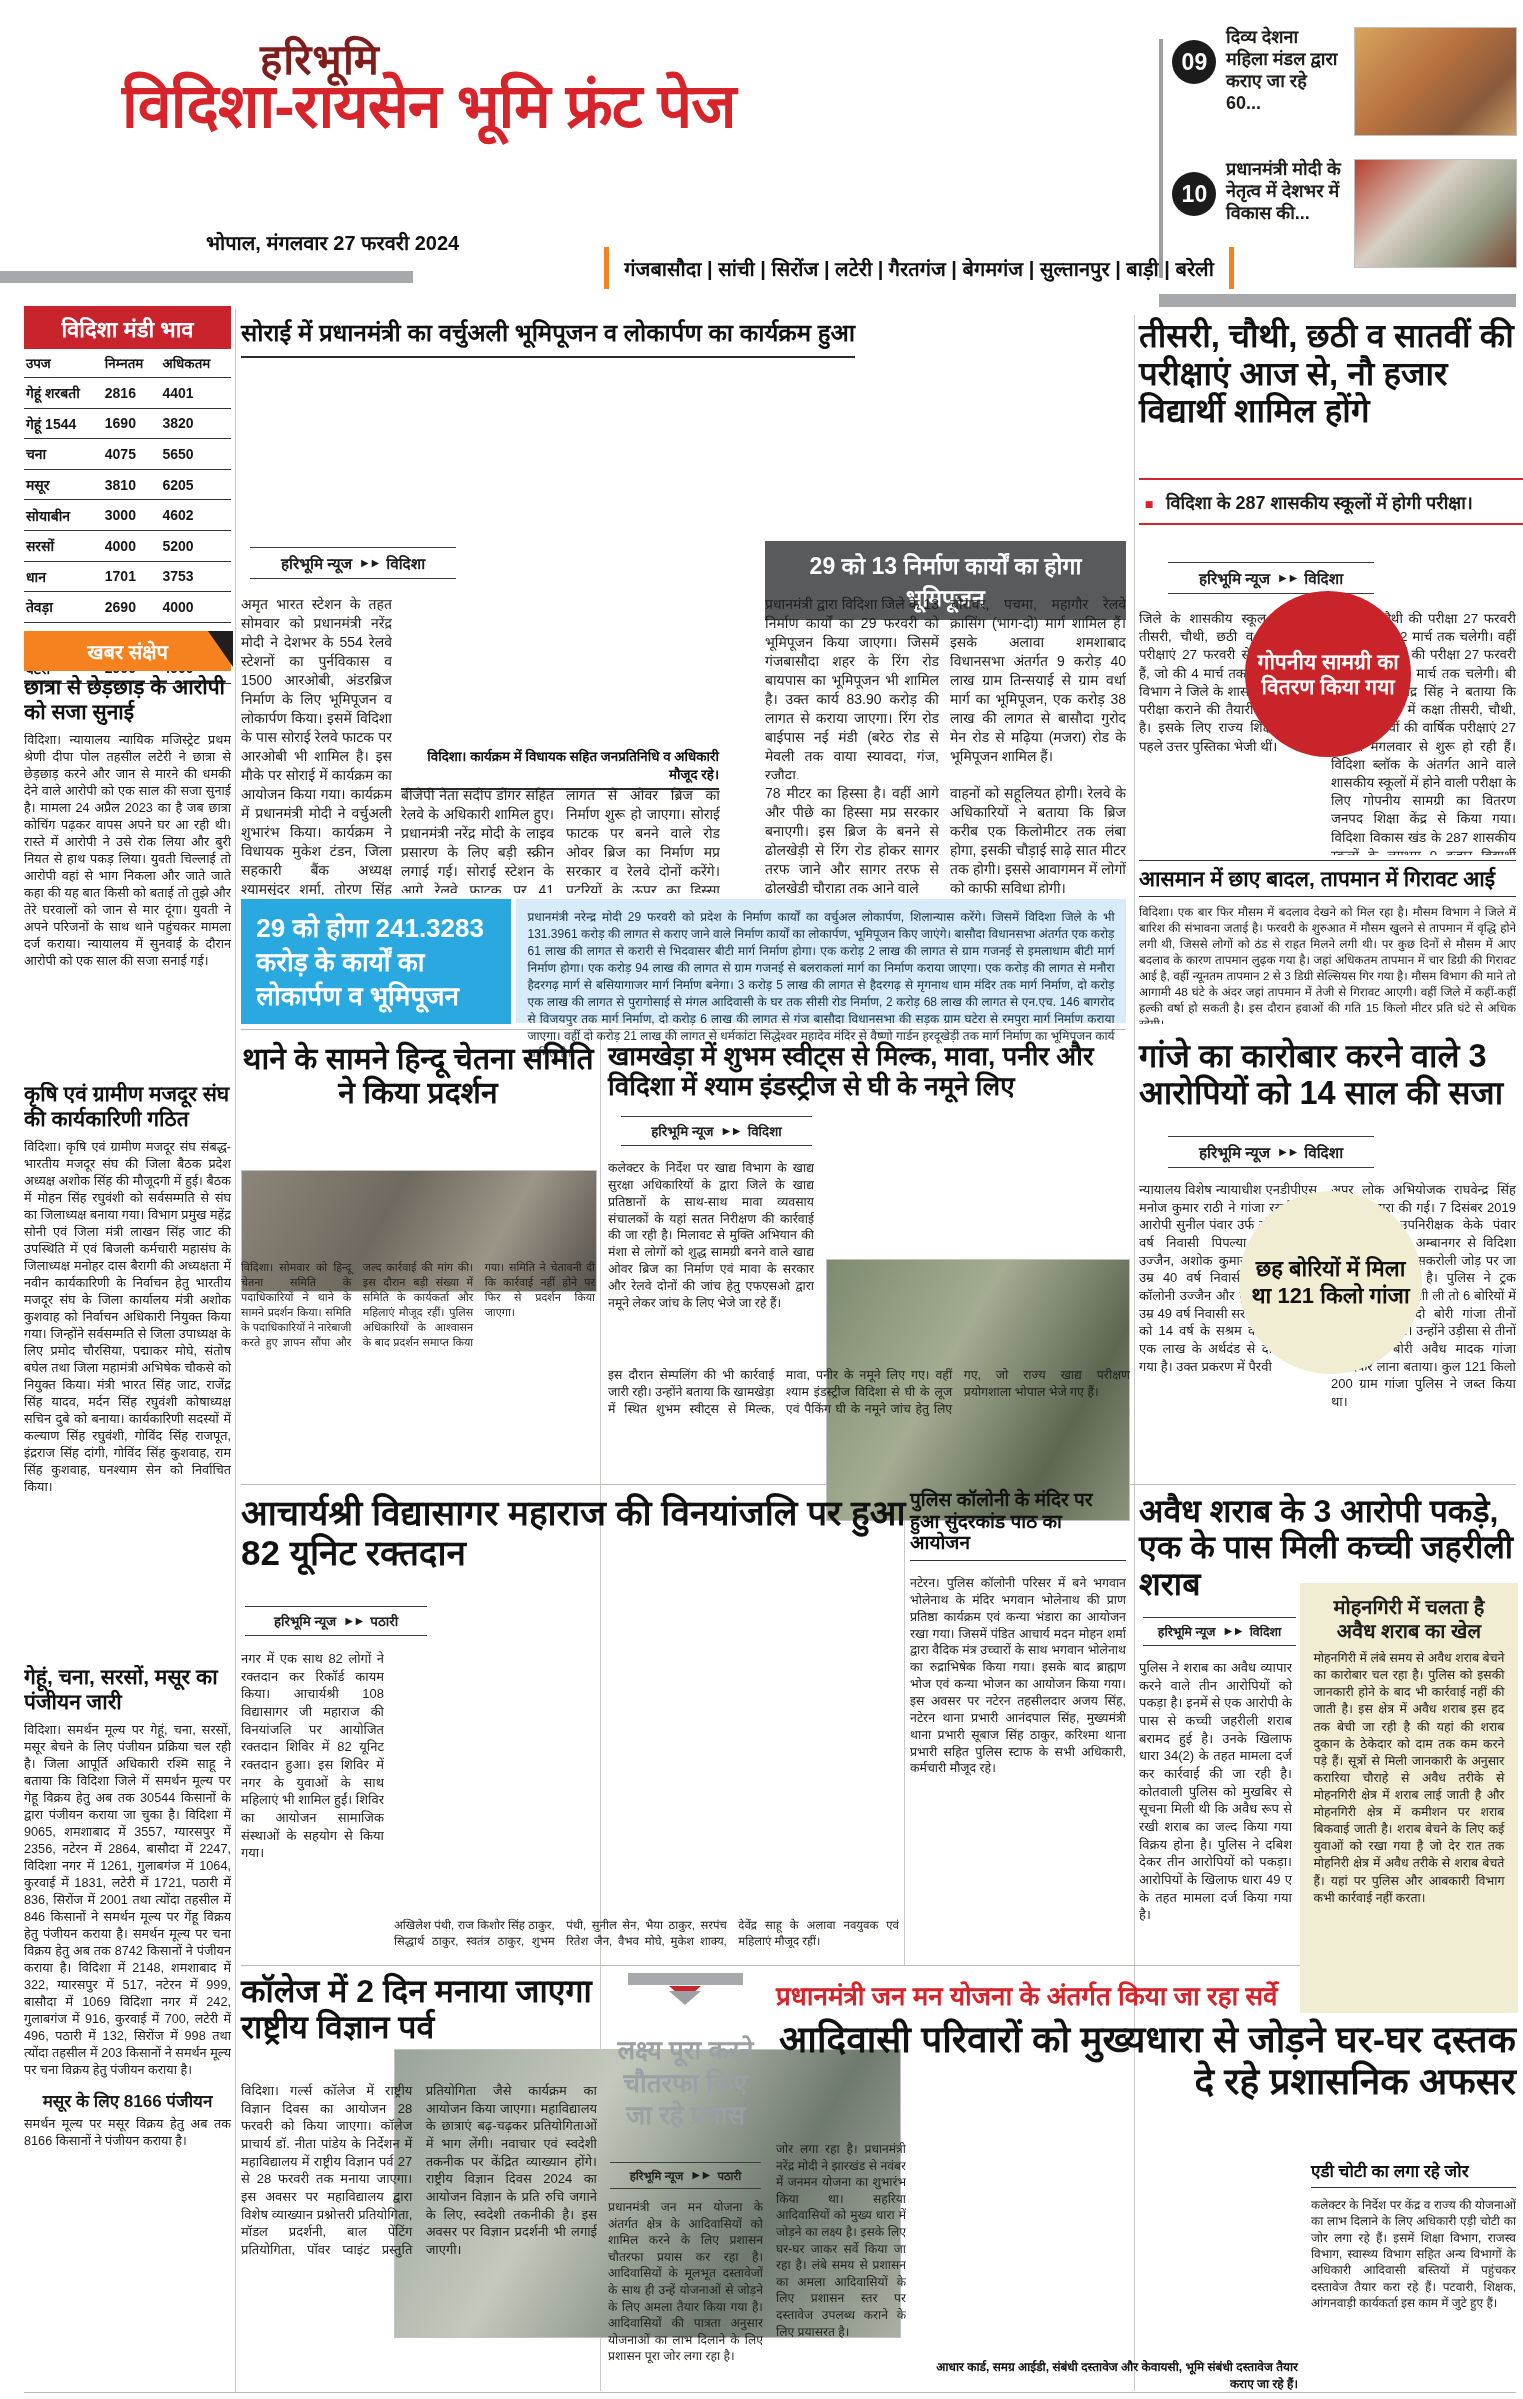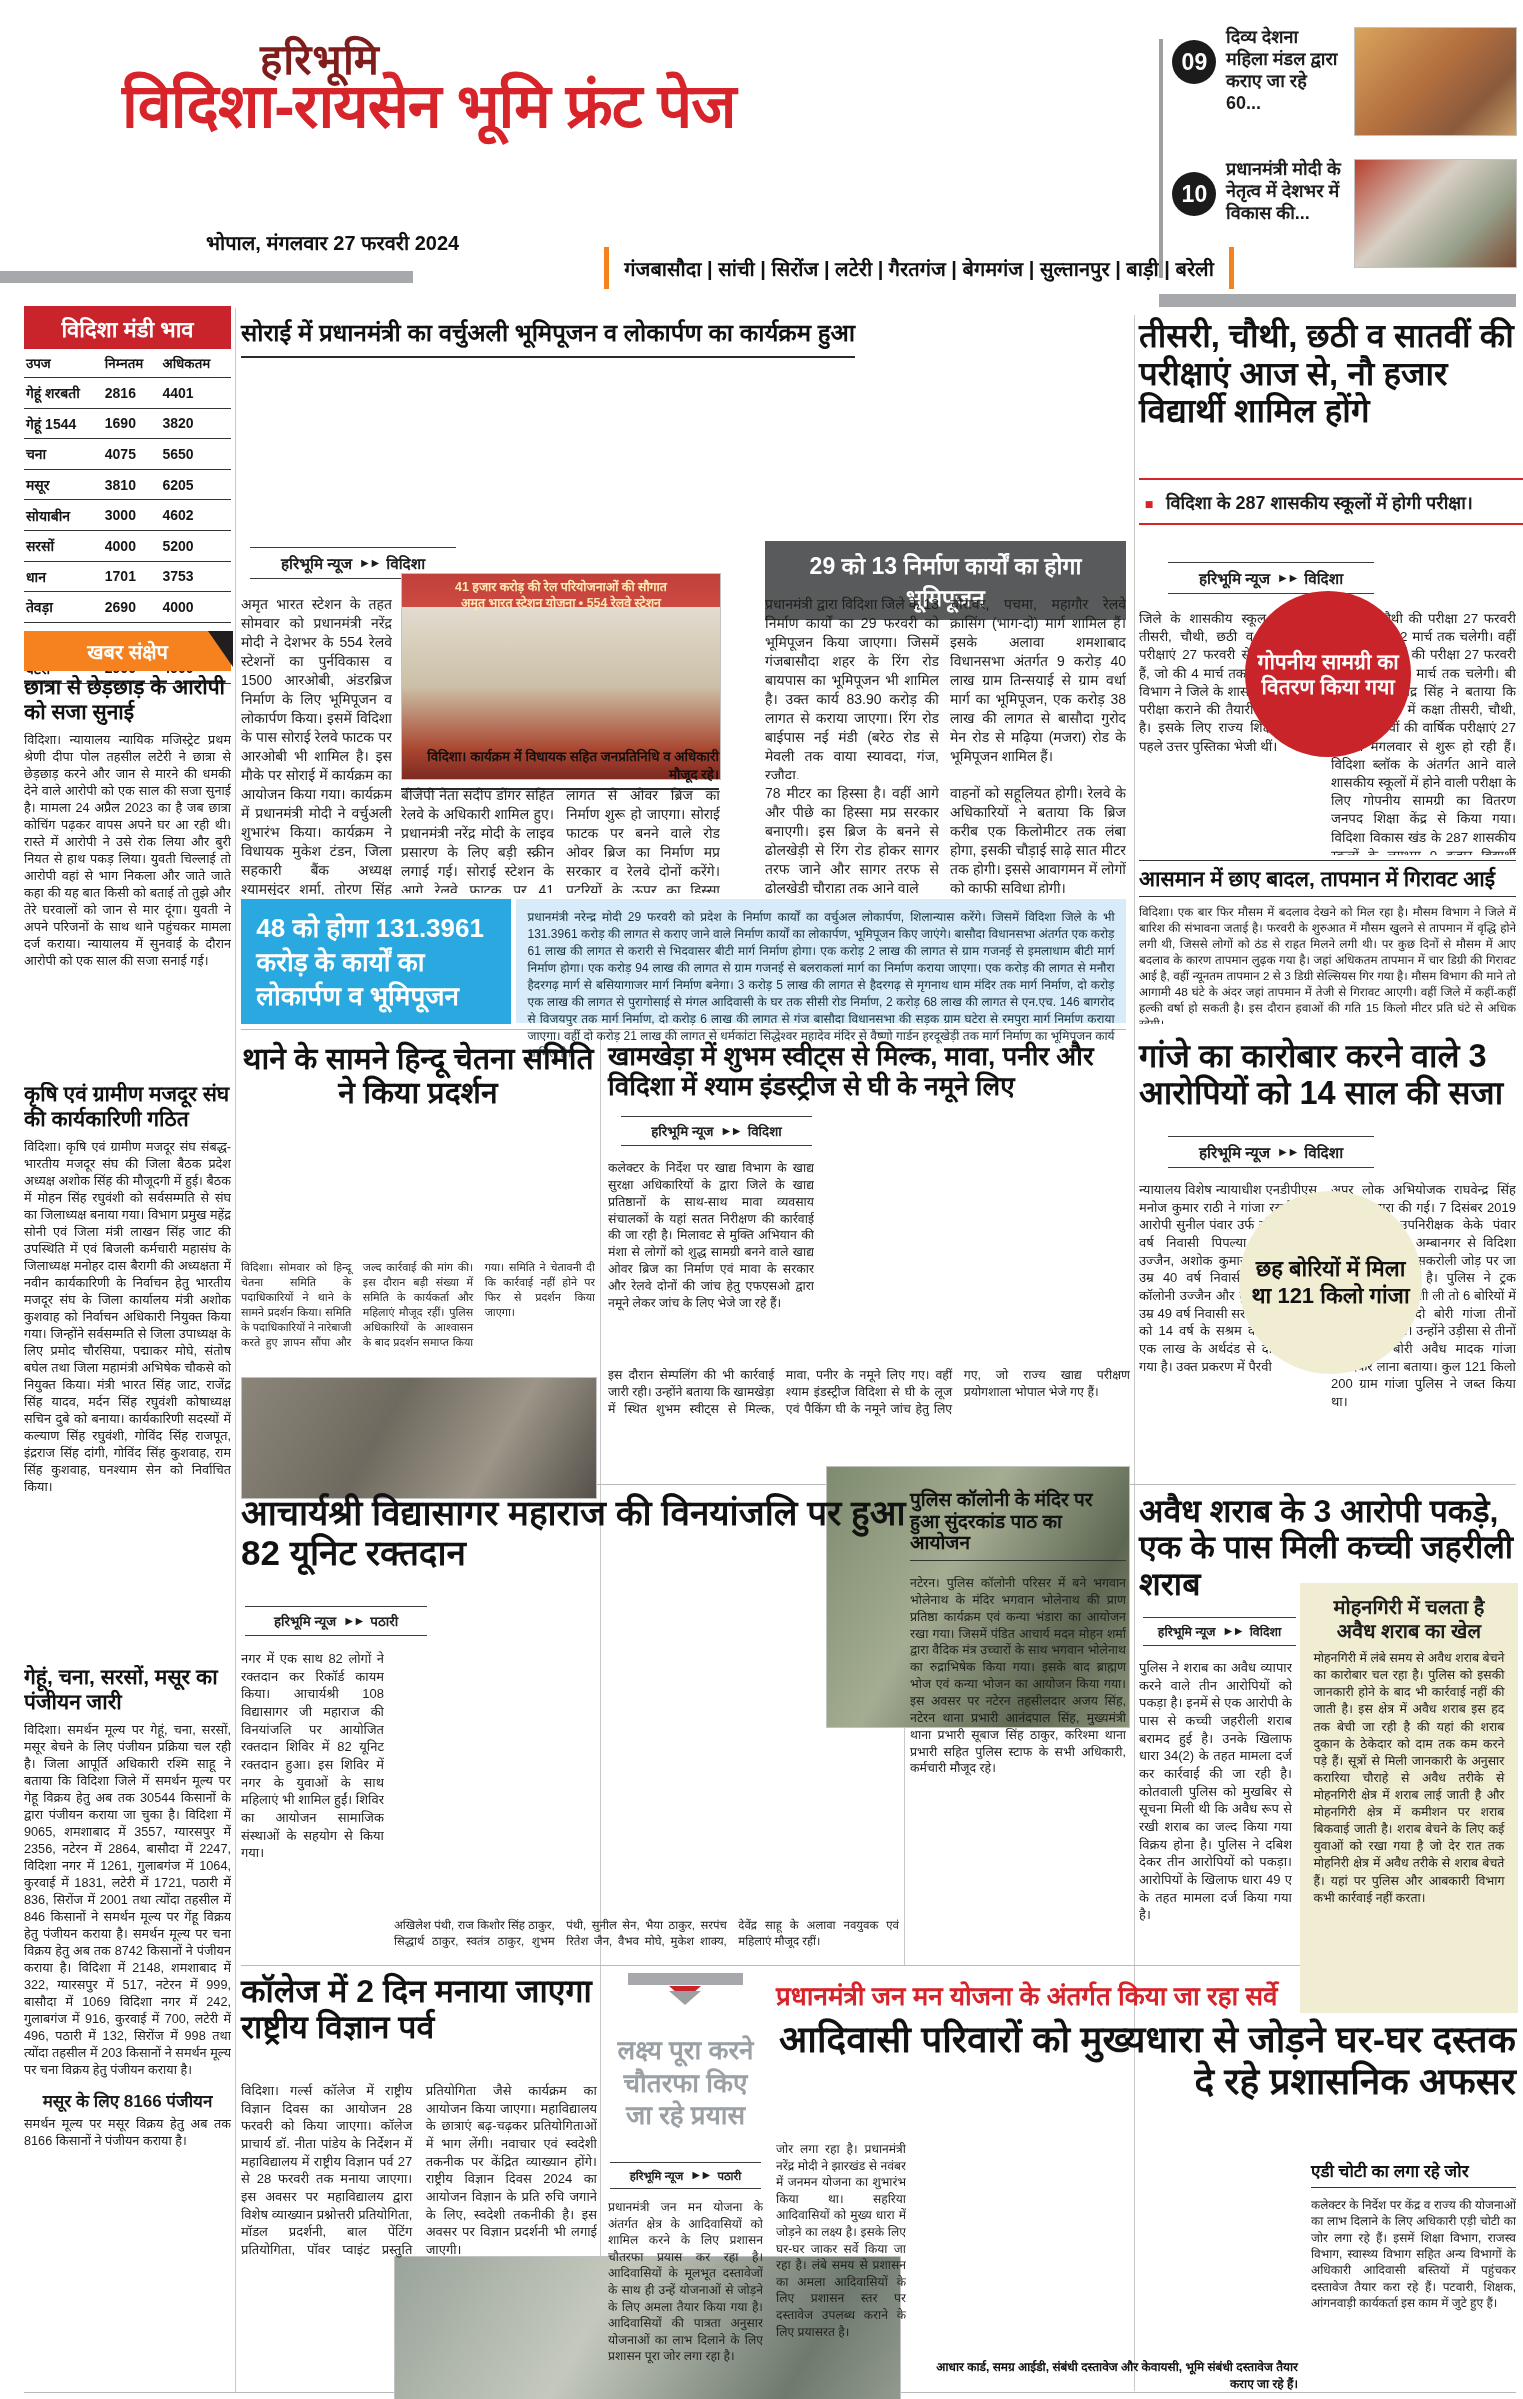--- a/index.html
+++ b/index.html
@@ -190,37 +190,33 @@
     <span class="kicker">सोराई में प्रधानमंत्री का वर्चुअली भूमिपूजन व लोकार्पण का कार्यक्रम हुआ</span>
   </div>
 
   <div class="abs byline" style="left:250px;top:547px;width:206px;">
     <span>हरिभूमि न्यूज</span>
     <span class="arr">►►</span>
     <span>विदिशा</span>
   </div>
   <div class="abs btxt" style="left:241px;top:595px;width:151px;height:300px;">अमृत भारत स्टेशन के तहत सोमवार को प्रधानमंत्री नरेंद्र मोदी ने देशभर के 554 रेलवे स्टेशनों का पुर्नविकास व 1500 आरओबी, अंडरब्रिज निर्माण के लिए भूमिपूजन व लोकार्पण किया। इसमें विदिशा के पास सोराई रेलवे फाटक पर आरओबी भी शामिल है। इस मौके पर सोराई में कार्यक्रम का आयोजन किया गया। कार्यक्रम में प्रधानमंत्री मोदी ने वर्चुअली शुभारंभ किया। कार्यक्रम ने विधायक मुकेश टंडन, जिला सहकारी बैंक अध्यक्ष श्यामसुंदर शर्मा, तोरण सिंह दांगी, सांसद प्रतिनिधि राकेश शर्मा,</div>
 
-  <div class="abs photo ph-main" style="left:401px;top:533px;width:318px;height:205px;">
-    <div class="banner-line" style="margin-top:5.7px;">41 हजार करोड़ की रेल परियोजनाओं की सौगात</div>
-    <div class="banner-line">अमृत भारत स्टेशन योजना • 554 रेलवे स्टेशन</div>
-  </div>
   <div class="abs cap" style="left:401px;top:742px;width:318px;">विदिशा। कार्यक्रम में विधायक सहित जनप्रतिनिधि व अधिकारी मौजूद रहे।</div>
   <div class="abs btxt" style="left:401px;top:786px;width:153px;height:107px;">बीजेपी नेता संदीप डोंगर सहित रेलवे के अधिकारी शामिल हुए। प्रधानमंत्री नरेंद्र मोदी के लाइव प्रसारण के लिए बड़ी स्क्रीन लगाई गई। सोराई स्टेशन के आगे रेलवे फाटक पर 41 करोड़ रु की</div>
   <div class="abs btxt" style="left:566px;top:786px;width:154px;height:107px;">लागत से ओवर ब्रिज का निर्माण शुरू हो जाएगा। सोराई फाटक पर बनने वाले रोड ओवर ब्रिज का निर्माण मप्र सरकार व रेलवे दोनों करेंगे। पटरियों के ऊपर का हिस्सा रेलवे बनाएगा, ये लगभग</div>
 
   <div class="abs" style="left:765px;top:541px;width:361px;">
     <div class="gbox-title">29 को 13 निर्माण कार्यों का होगा भूमिपूजन</div>
   </div>
   <div class="abs btxt" style="left:765px;top:595px;width:174px;height:184px;">प्रधानमंत्री द्वारा विदिशा जिले के 13 निर्माण कार्यों का 29 फरवरी को भूमिपूजन किया जाएगा। जिसमें गंजबासौदा शहर के रिंग रोड बायपास का भूमिपूजन भी शामिल है। उक्त कार्य 83.90 करोड़ की लागत से कराया जाएगा। रिंग रोड बाईपास नई मंडी (बरेठ रोड से मेवली तक वाया स्यावदा, गंज, रजौदा,</div>
   <div class="abs btxt" style="left:950px;top:595px;width:176px;height:184px;">चौरावर, पचमा, महागौर रेलवे क्रासिंग (भाग-दो) मार्ग शामिल हैं। इसके अलावा शमशाबाद विधानसभा अंतर्गत 9 करोड़ 40 लाख ग्राम तिन्सयाई से ग्राम वर्धा मार्ग का भूमिपूजन, एक करोड़ 38 लाख की लागत से बासौदा गुरोद मेन रोड से मढ़िया (मजरा) रोड के भूमिपूजन शामिल हैं।</div>
   <div class="abs btxt" style="left:765px;top:784px;width:174px;height:109px;">78 मीटर का हिस्सा है। वहीं आगे और पीछे का हिस्सा मप्र सरकार बनाएगी। इस ब्रिज के बनने से ढोलखेड़ी से रिंग रोड होकर सागर तरफ जाने और सागर तरफ से ढोलखेड़ी चौराहा तक आने वाले</div>
   <div class="abs btxt" style="left:950px;top:784px;width:176px;height:109px;">वाहनों को सहूलियत होगी। रेलवे के अधिकारियों ने बताया कि ब्रिज करीब एक किलोमीटर तक लंबा होगा, इसकी चौड़ाई साढ़े सात मीटर तक होगी। इससे आवागमन में लोगों को काफी सुविधा होगी।</div>
 
-  <div class="abs bluebox" style="left:241px;top:899px;width:239px;height:98px;">48 को होगा 131.3961 करोड़ के कार्यों का लोकार्पण व भूमिपूजन</div>
+  <div class="abs bluebox" style="left:241px;top:899px;width:239px;height:98px;">29 को होगा 241.3283 करोड़ के कार्यों का लोकार्पण व भूमिपूजन</div>
   <div class="abs bluepara" style="left:516px;top:899px;width:587px;height:105px;">प्रधानमंत्री नरेन्द्र मोदी 29 फरवरी को प्रदेश के निर्माण कार्यों का वर्चुअल लोकार्पण, शिलान्यास करेंगे। जिसमें विदिशा जिले के भी 131.3961 करोड़ की लागत से कराए जाने वाले निर्माण कार्यों का लोकार्पण, भूमिपूजन किए जाएंगे। बासौदा विधानसभा अंतर्गत एक करोड़ 61 लाख की लागत से करारी से भिदवासर बीटी मार्ग निर्माण होगा। एक करोड़ 2 लाख की लागत से ग्राम गजनई से इमलाधाम बीटी मार्ग निर्माण होगा। एक करोड़ 94 लाख की लागत से ग्राम गजनई से बलराकलां मार्ग का निर्माण कराया जाएगा। एक करोड़ की लागत से मनौरा हैदरगढ़ मार्ग से बसियागाजर मार्ग निर्माण बनेगा। 3 करोड़ 5 लाख की लागत से हैदरगढ़ से मृगनाथ धाम मंदिर तक मार्ग निर्माण, दो करोड़ एक लाख की लागत से पुरागोसाई से मंगल आदिवासी के घर तक सीसी रोड निर्माण, 2 करोड़ 68 लाख की लागत से एन.एच. 146 बागरोद से विजयपुर तक मार्ग निर्माण, दो करोड़ 6 लाख की लागत से गंज बासौदा विधानसभा की सड़क ग्राम घटेरा से रमपुरा मार्ग निर्माण कराया जाएगा। वहीं दो करोड़ 21 लाख की लागत से धर्मकांटा सिद्धेश्वर महादेव मंदिर से वैष्णो गार्डन हरदूखेड़ी तक मार्ग निर्माण का भूमिपूजन कार्य शामिल है।</div>
 
   <div class="abs hl" style="left:1139px;top:317px;width:379px;font-size:33px;">तीसरी, चौथी, छठी व सातवीं की परीक्षाएं आज से, नौ हजार विद्यार्थी शामिल होंगे</div>
   <div class="abs redrules" style="left:1139px;top:478px;width:373px;">
     <span class="sqbullet">■</span>
     <span>विदिशा के 287 शासकीय स्कूलों में होगी परीक्षा।</span>
   </div>
   <div class="abs byline" style="left:1168px;top:562px;width:206px;">
     <span>हरिभूमि न्यूज</span>
     <span class="arr">►►</span>

